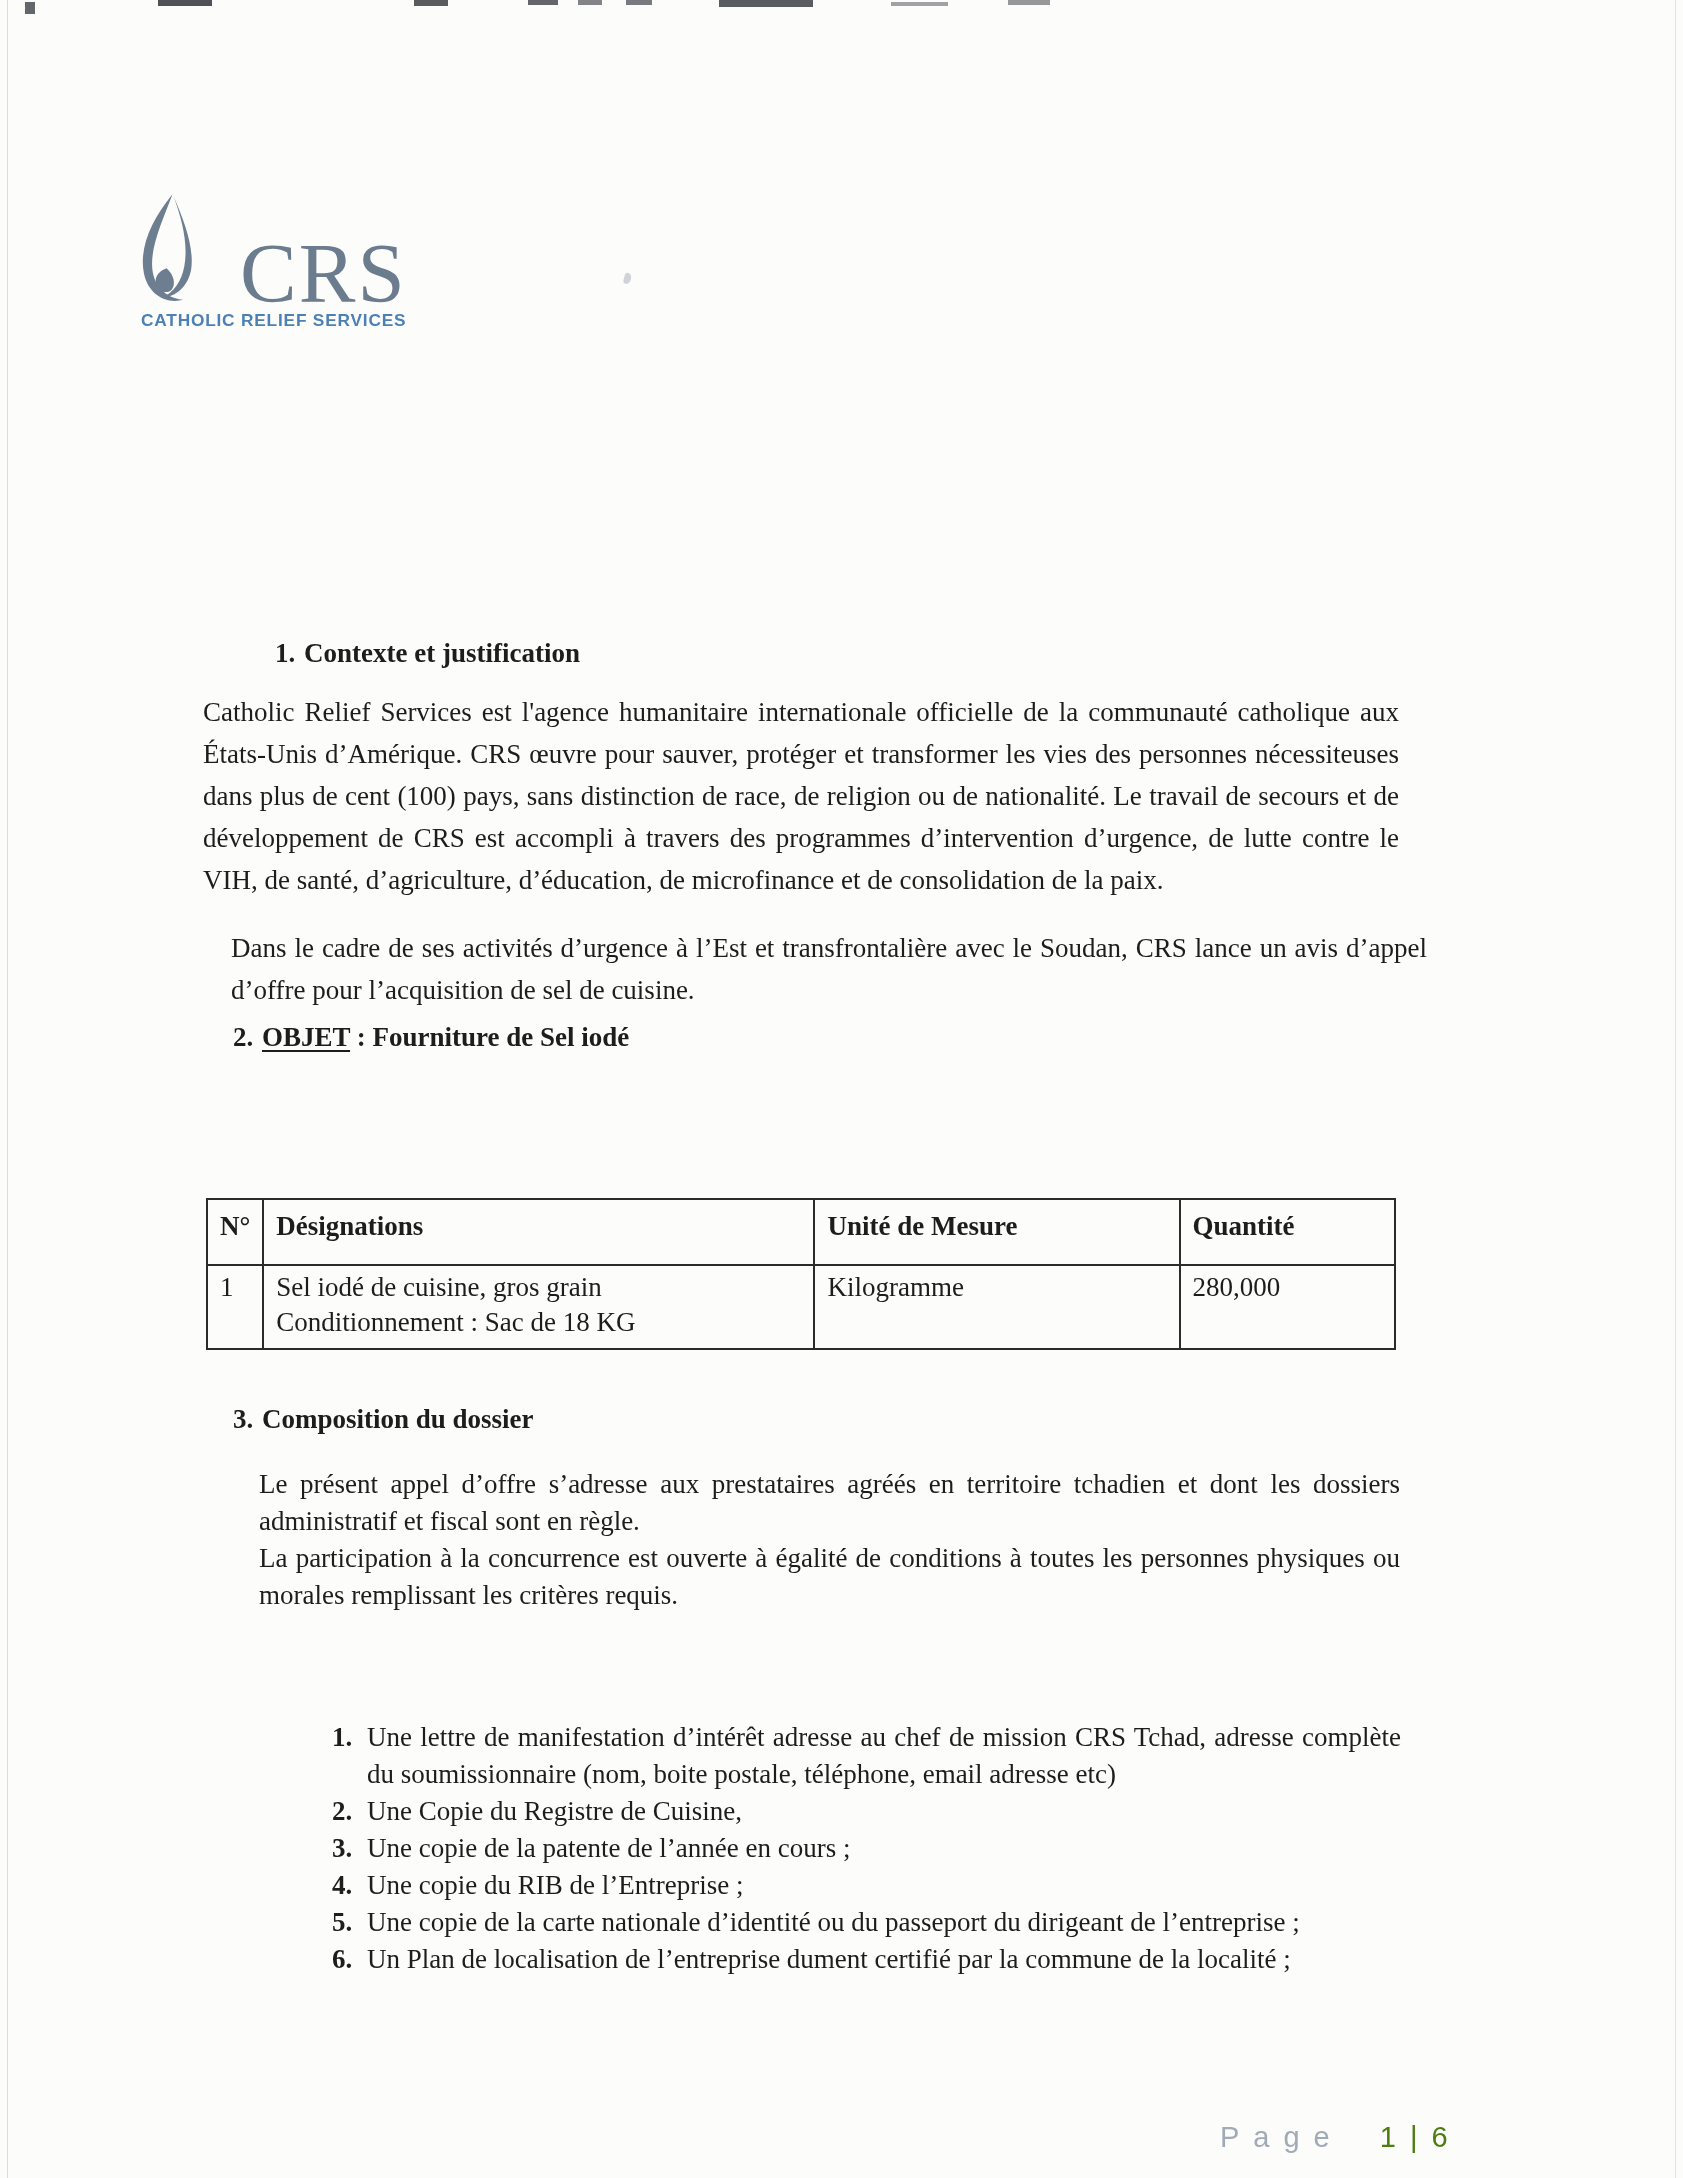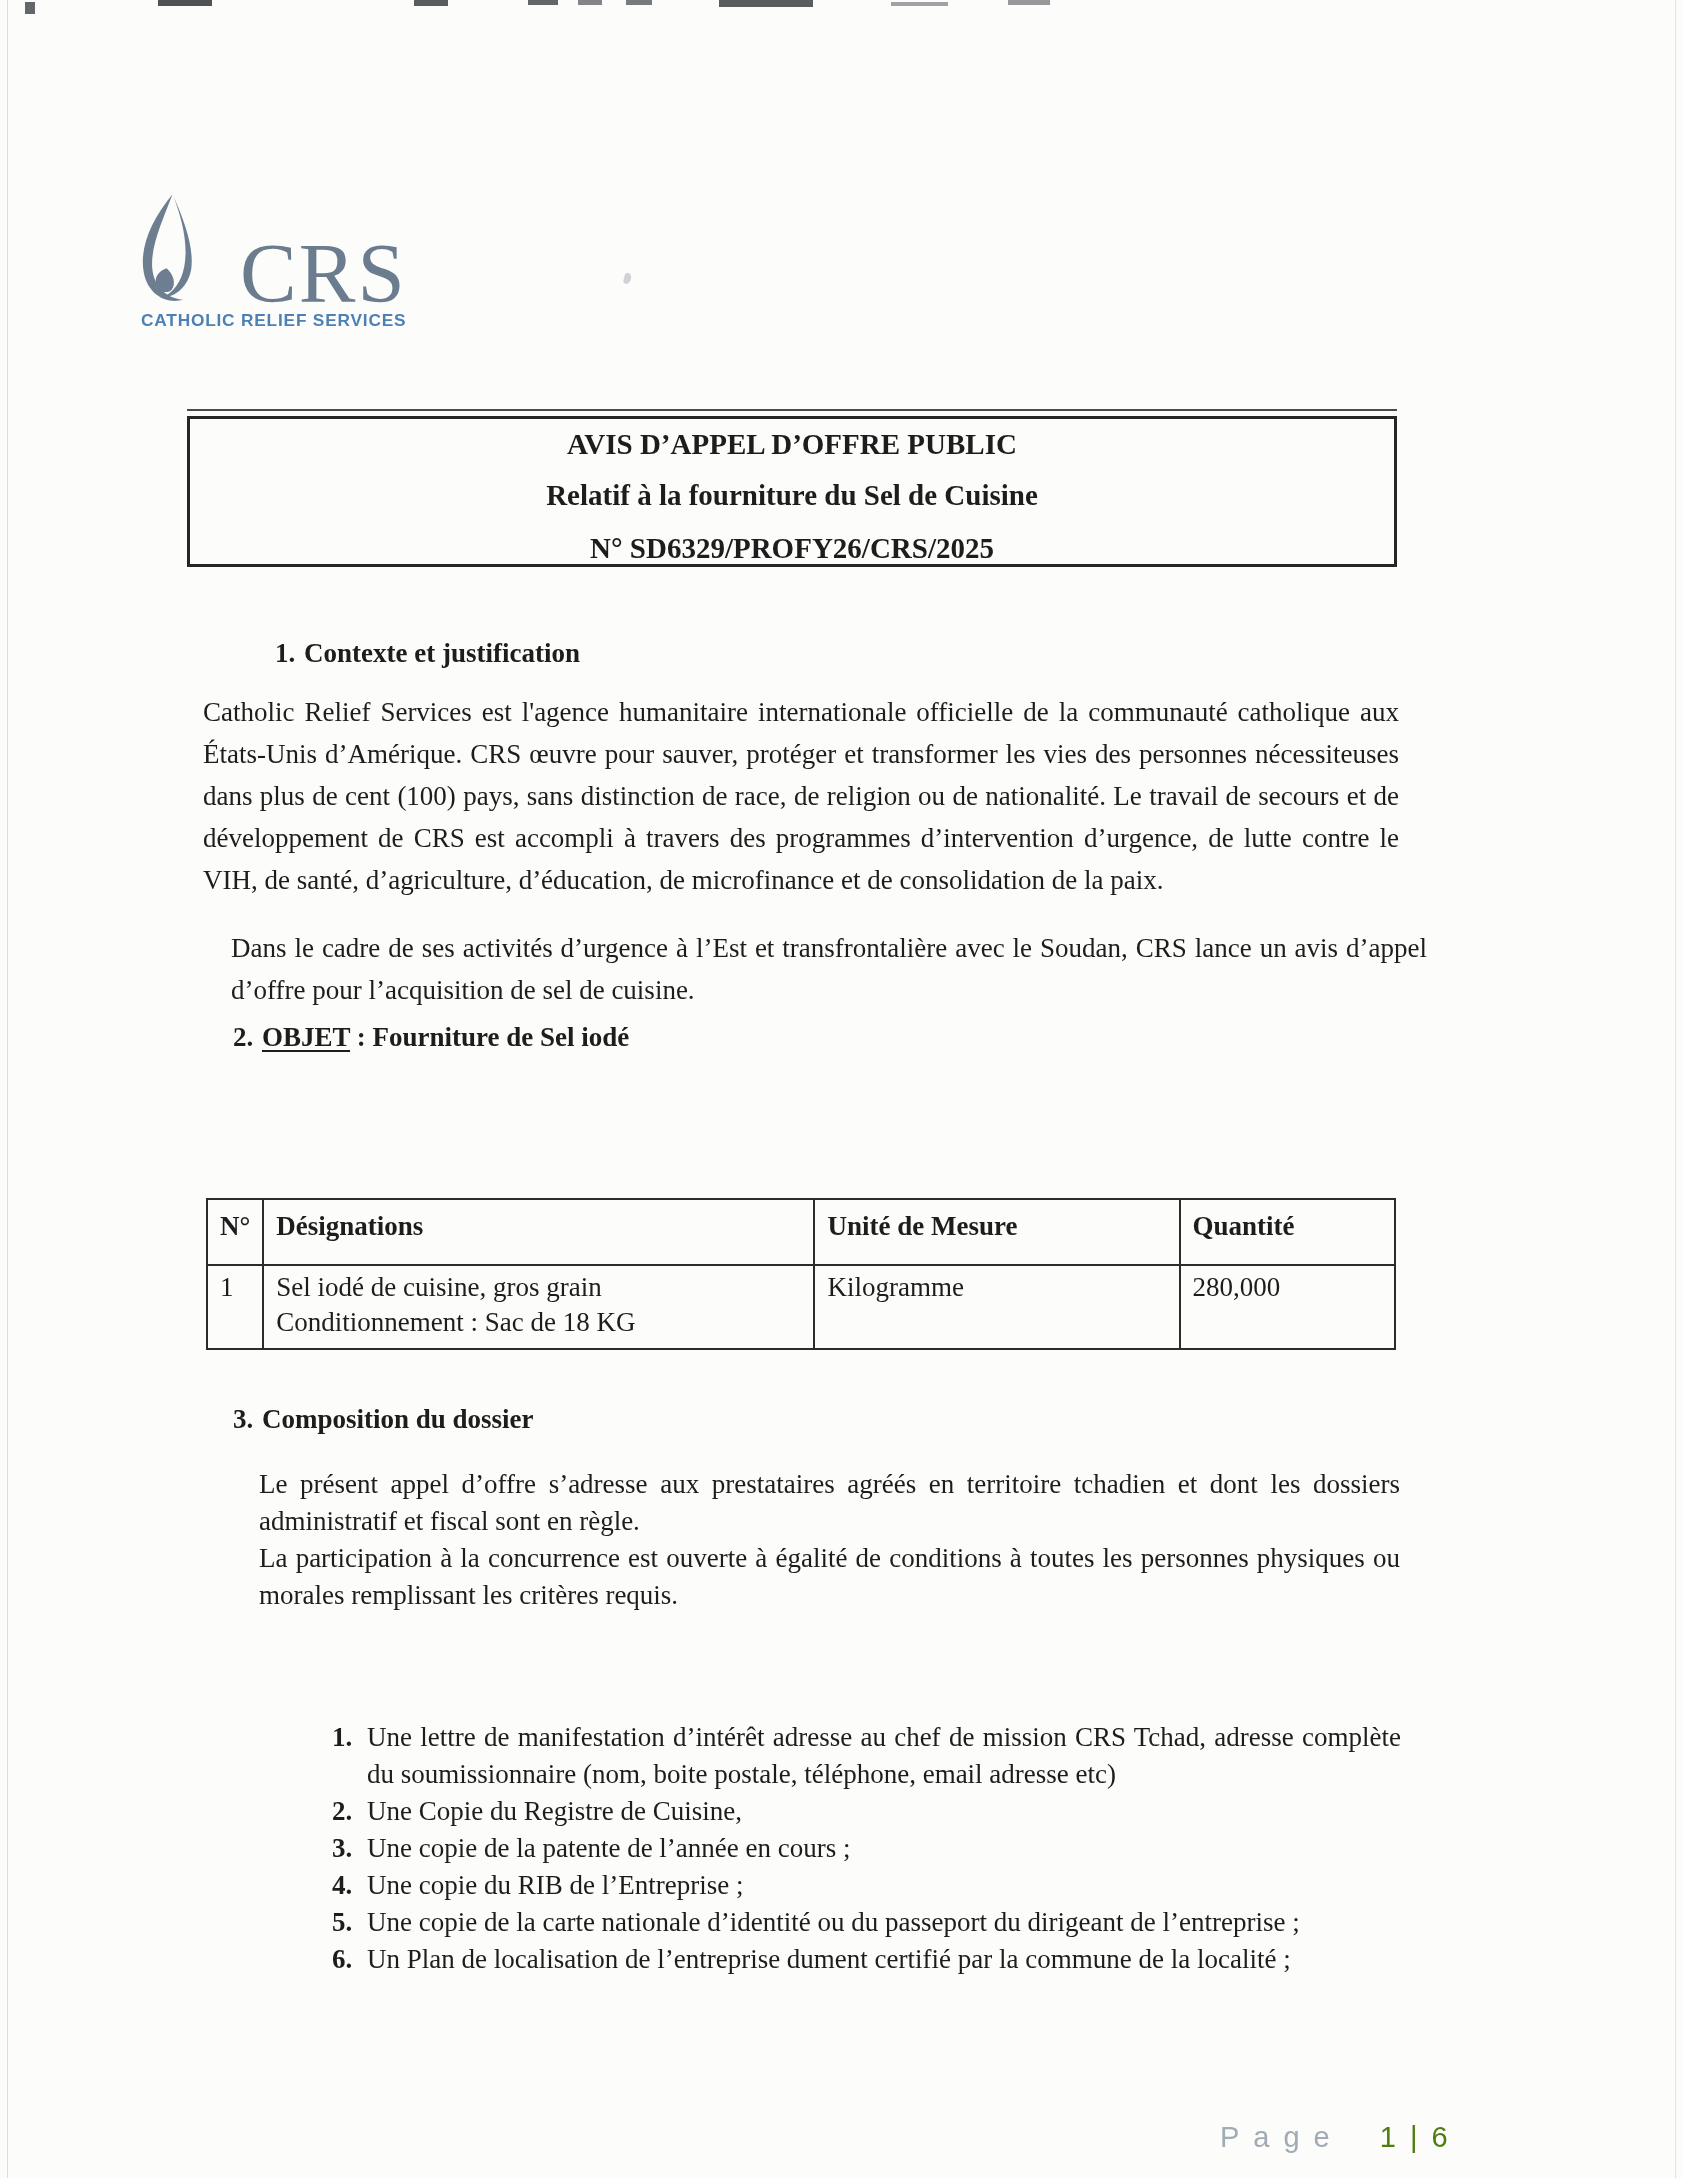--- a/index.html
+++ b/index.html
@@ -138,25 +138,20 @@
   <div class="logo">
     <svg class="logo-flame" width="69" height="115" viewBox="0 0 70 116">
       <path d="M36,1 C14,28 2,56 7,81 C11,101 28,113 47,108 C33,107 19,97 16,80 C12,58 25,30 36,1 Z" fill="#6e7e91"></path>
       <path d="M37,3 C46,27 52,52 48,74 C45,90 37,101 25,106 C40,105 52,94 55,77 C58,55 48,28 37,3 Z" fill="#6e7e91"></path>
       <path d="M30,76 C37,82 40,92 35,98 C29,103 20,99 19,91 C18,83 24,78 30,76 Z" fill="#6e7e91"></path>
     </svg>
     <div class="logo-acronym">CRS</div>
     <div class="logo-caption">CATHOLIC RELIEF SERVICES</div>
   </div>
 
-  <div class="title-box">
-    <div class="title-line tl1">AVIS D’APPEL D’OFFRE PUBLIC</div>
-    <div class="title-line tl2">Relatif à la fourniture du Sel de Cuisine</div>
-    <div class="title-line tl3">N° SD6329/PROFY26/CRS/2025</div>
-  </div>
 
   <div class="heading h-s1">
     <span class="num">1.</span><span>Contexte et justification</span>
   </div>
   <div class="para p1">Catholic Relief Services est l'agence humanitaire internationale officielle de la communauté catholique aux États-Unis d’Amérique. CRS œuvre pour sauver, protéger et transformer les vies des personnes nécessiteuses dans plus de cent (100) pays, sans distinction de race, de religion ou de nationalité. Le travail de secours et de développement de CRS est accompli à travers des programmes d’intervention d’urgence, de lutte contre le VIH, de santé, d’agriculture, d’éducation, de microfinance et de consolidation de la paix.</div>
   <div class="para p2">Dans le cadre de ses activités d’urgence à l’Est et transfrontalière avec le Soudan, CRS lance un avis d’appel d’offre pour l’acquisition de sel de cuisine.</div>
 
   <div class="heading h-s2">
     <span class="num">2.</span><span class="u">OBJET</span><span> : Fourniture de Sel iodé</span>
   </div>

